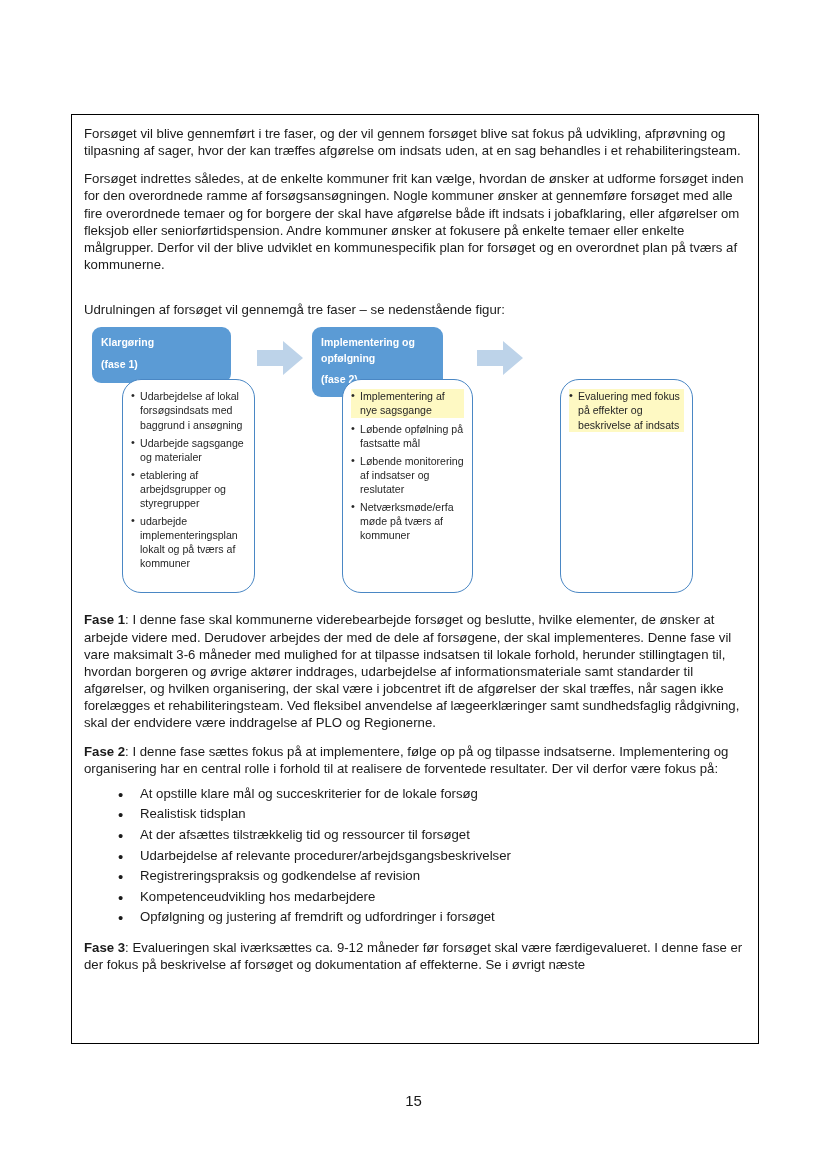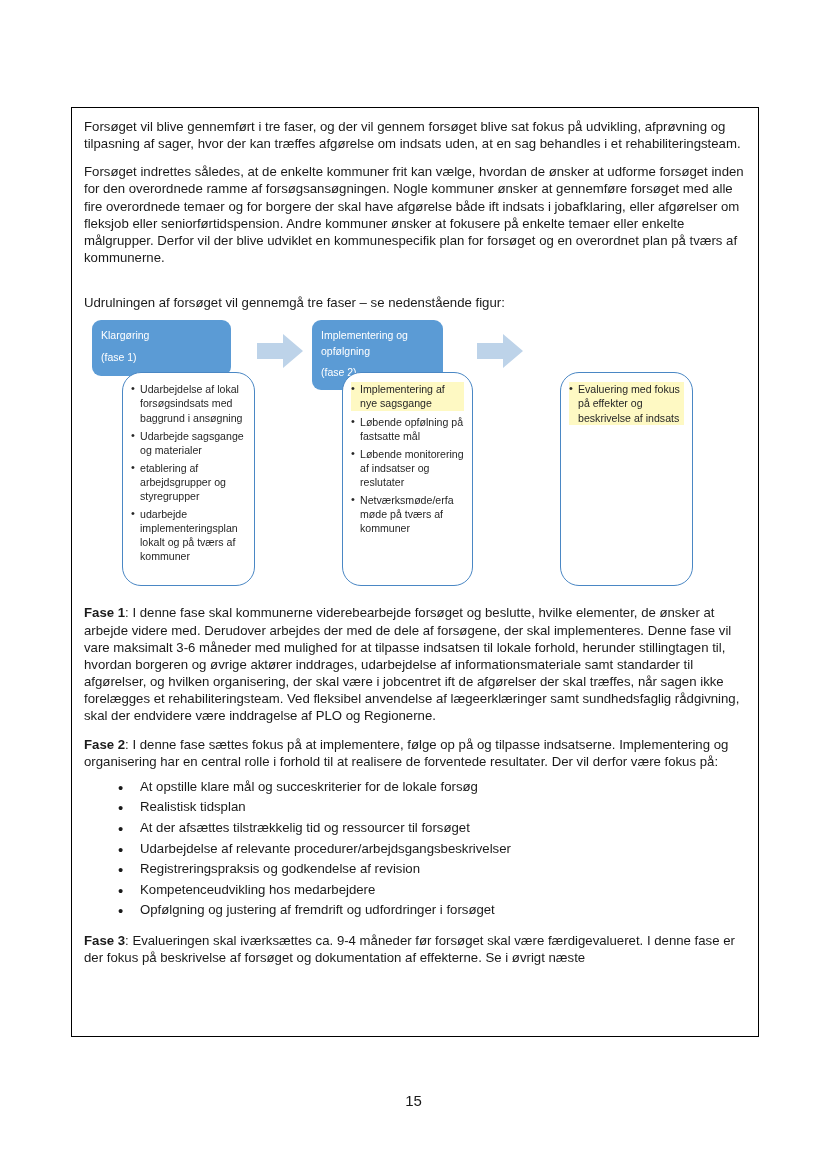--- a/index.html
+++ b/index.html
@@ -10,21 +10,21 @@
     font-family: "Liberation Sans", sans-serif;
   }
   #page {
     position: relative;
     width: 827px; height: 1169px;
     background: #ffffff;
     overflow: hidden;
   }
   #content-frame {
     position: absolute;
-    left: 71px; top: 107px;
+    left: 71px; top: 114px;
     width: 688px; height: 930px;
     border: 1.5px solid #000000;
     background: #ffffff;
     padding: 10px 12px 4px 12px;
   }
   p.body {
     margin: 0 0 11px 0;
     font-size: 13.2px;
     line-height: 1.30;
     color: #1a1a1a;
@@ -49,21 +49,21 @@
   .phase-header {
     position: absolute;
     top: 0;
     border-radius: 9px;
     background: #5b9bd5;
     color: #ffffff;
     font-size: 10.5px;
     line-height: 1.45;
     padding: 8px 9px 0 9px;
   }
-  .phase-header div { white-space: nowrap; }
+  .phase-header div { white-space: nowrap; font-weight: bold; }
   .phase-header .sub { margin-top: 6px; }
   .bullet-box {
     position: absolute;
     border: 1.2px solid #4a87c4;
     border-radius: 19px;
     background: #ffffff;
     padding: 9px 8px 8px 8px;
   }
   .bullet-box ul {
     list-style: none;
@@ -196,20 +196,20 @@
       <li>Realistisk tidsplan</li>
       <li>At der afsættes tilstrækkelig tid og ressourcer til forsøget</li>
       <li>Udarbejdelse af relevante procedurer/arbejdsgangsbeskrivelser</li>
       <li>Registreringspraksis og godkendelse af revision</li>
       <li>Kompetenceudvikling hos medarbejdere</li>
       <li>Opfølgning og justering af fremdrift og udfordringer i forsøget</li>
     </ul>
 
 
     <p class="body" style="margin-bottom:0;">
-      <b>Fase 3</b><span>: Evalueringen skal iværksættes ca. 9-4 måneder før forsøget skal være færdigevalueret. I denne fase er der fokus på beskrivelse af forsøget og dokumentation af effekterne. Se i øvrigt næste</span>
+      <b>Fase 3</b><span>: Evalueringen skal iværksættes ca. 9-12 måneder før forsøget skal være færdigevalueret. I denne fase er der fokus på beskrivelse af forsøget og dokumentation af effekterne. Se i øvrigt næste</span>
     </p>
 
   </div>
 
   <div id="page-number">15</div>
 
 </div>
 
 </body></html>

